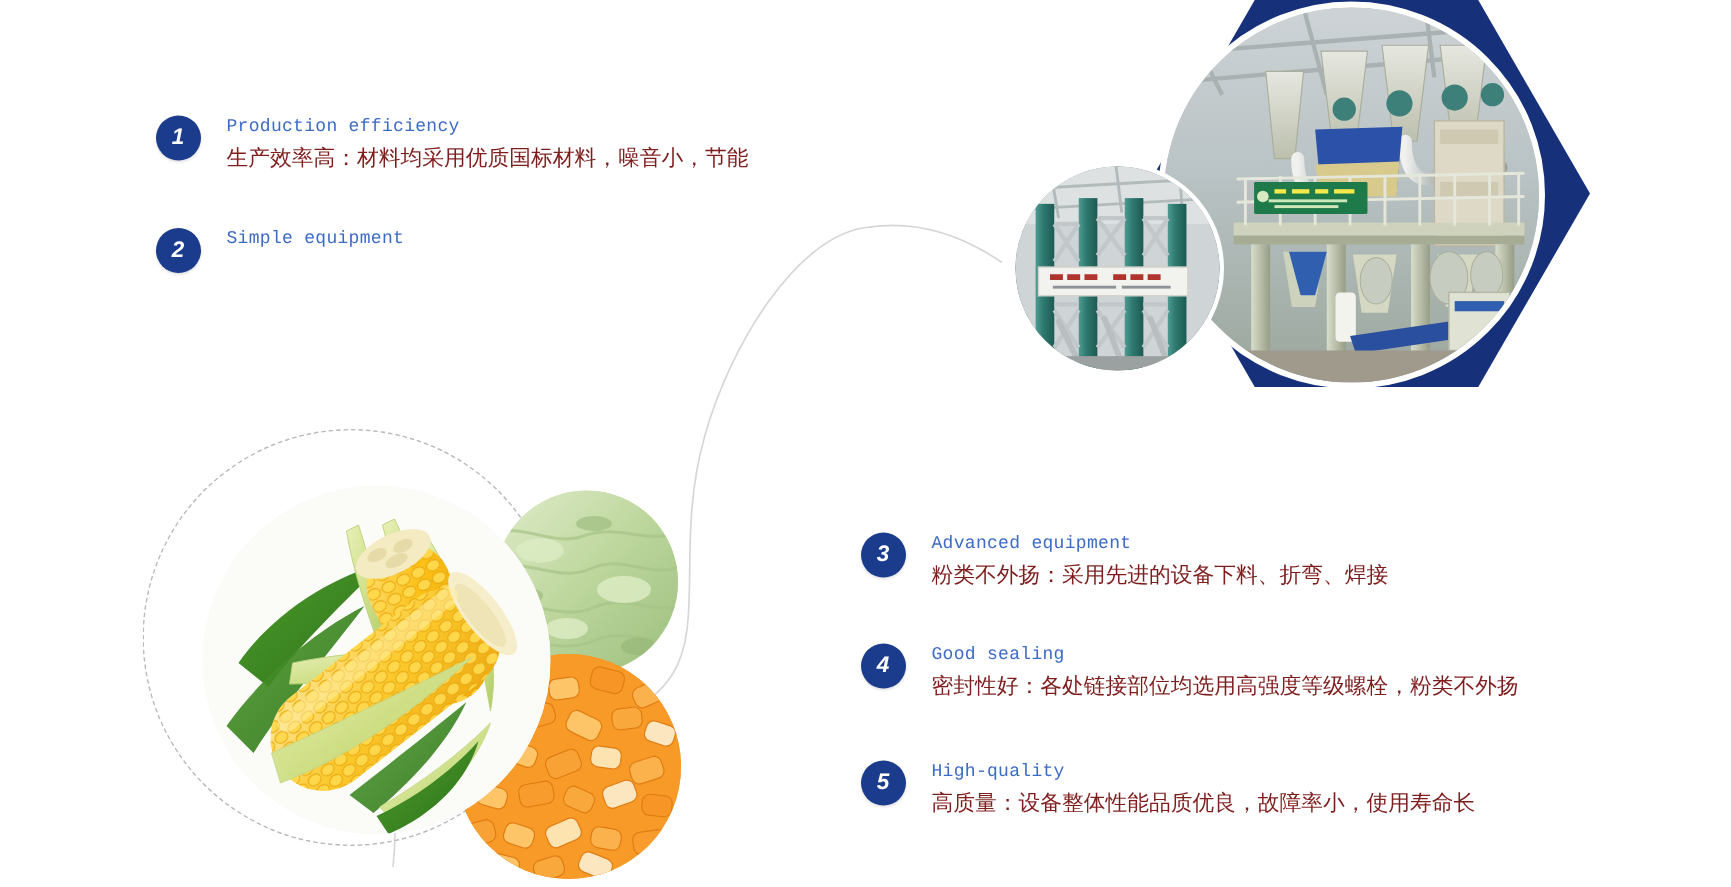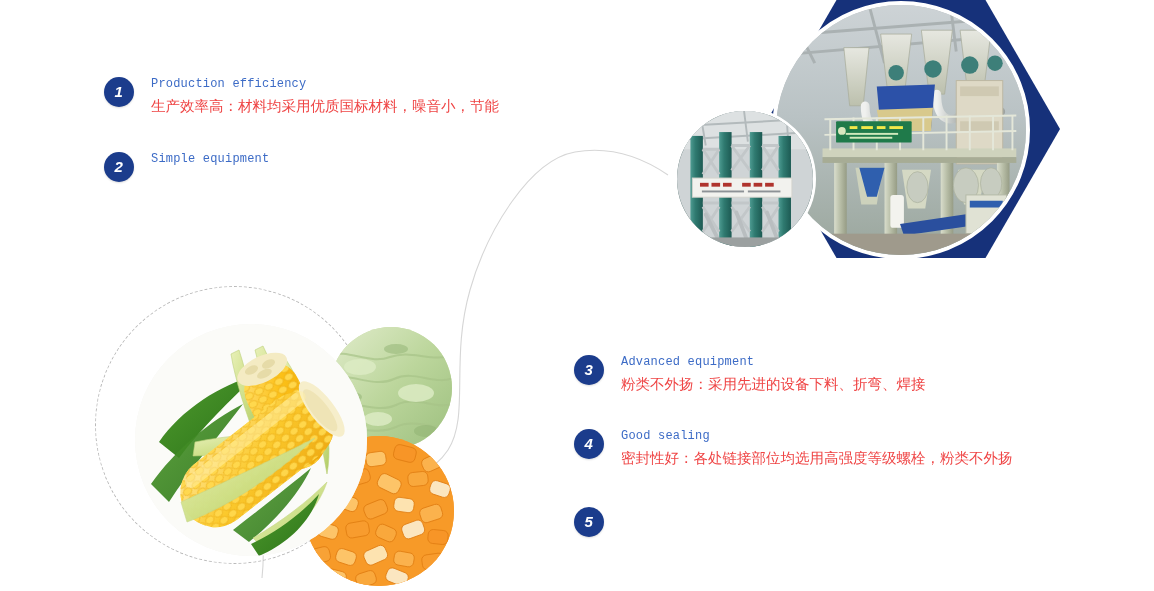--- a/index.html
+++ b/index.html
@@ -54,21 +54,21 @@
   }
   .feature-title {
     color: #3c6bc6;
     font-size: 12px;
     line-height: 20px;
     white-space: nowrap;
     letter-spacing: .2px;
     font-family: Liberation Mono, monospace;
   }
   .feature-desc {
-    color: #ef4444;
+    color: #7f1d1d;
     font-size: 14.5px;
     line-height: 22px;
     white-space: nowrap;
     margin-top: 1px;
   }
 
   
   .hex-cluster {
     position: absolute;
     left: 660px;
@@ -603,15 +603,19 @@
   <div class="feature" style="left:574px; top:426px;">
     <div class="badge">4</div>
     <div class="feature-text">
       <div class="feature-title">Good sealing</div>
       <div class="feature-desc">密封性好：各处链接部位均选用高强度等级螺栓，粉类不外扬</div>
     </div>
   </div>
 
   <div class="feature" style="left:574px; top:504px;">
     <div class="badge">5</div>
+    <div class="feature-text">
+      <div class="feature-title">High-quality</div>
+      <div class="feature-desc">高质量：设备整体性能品质优良，故障率小，使用寿命长</div>
+    </div>
   </div>
 
 </div>
 
 </body></html>

